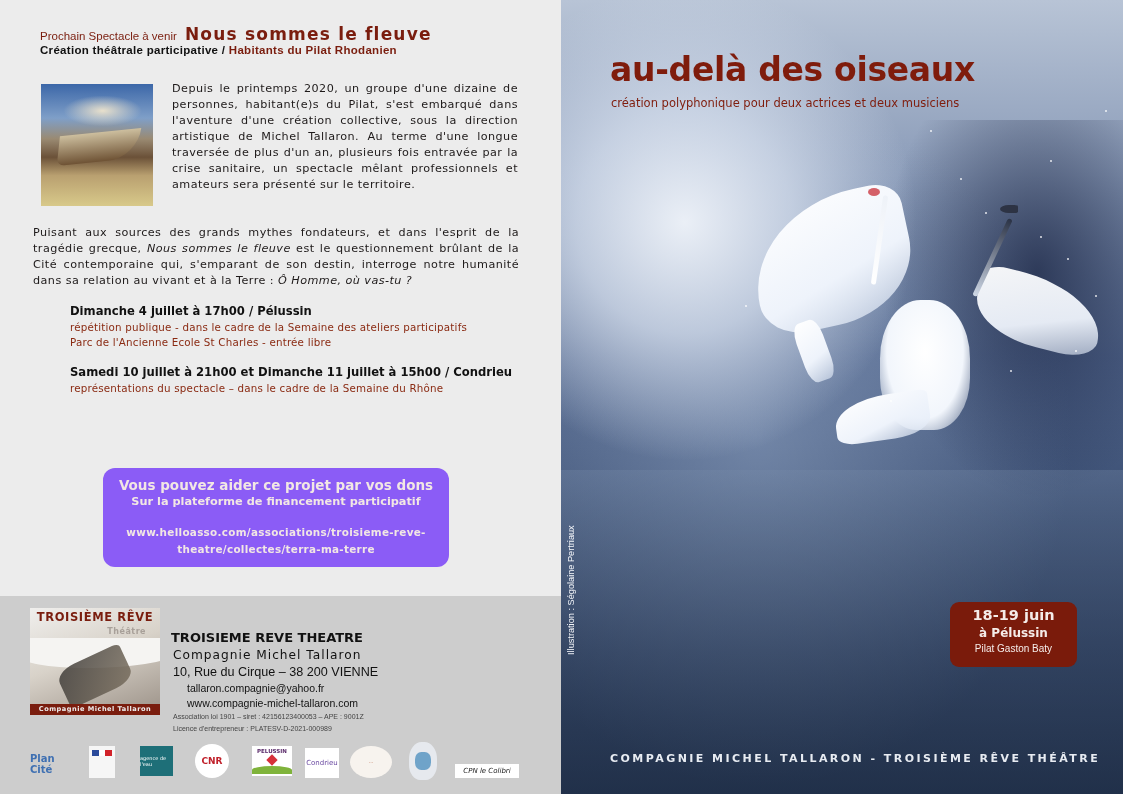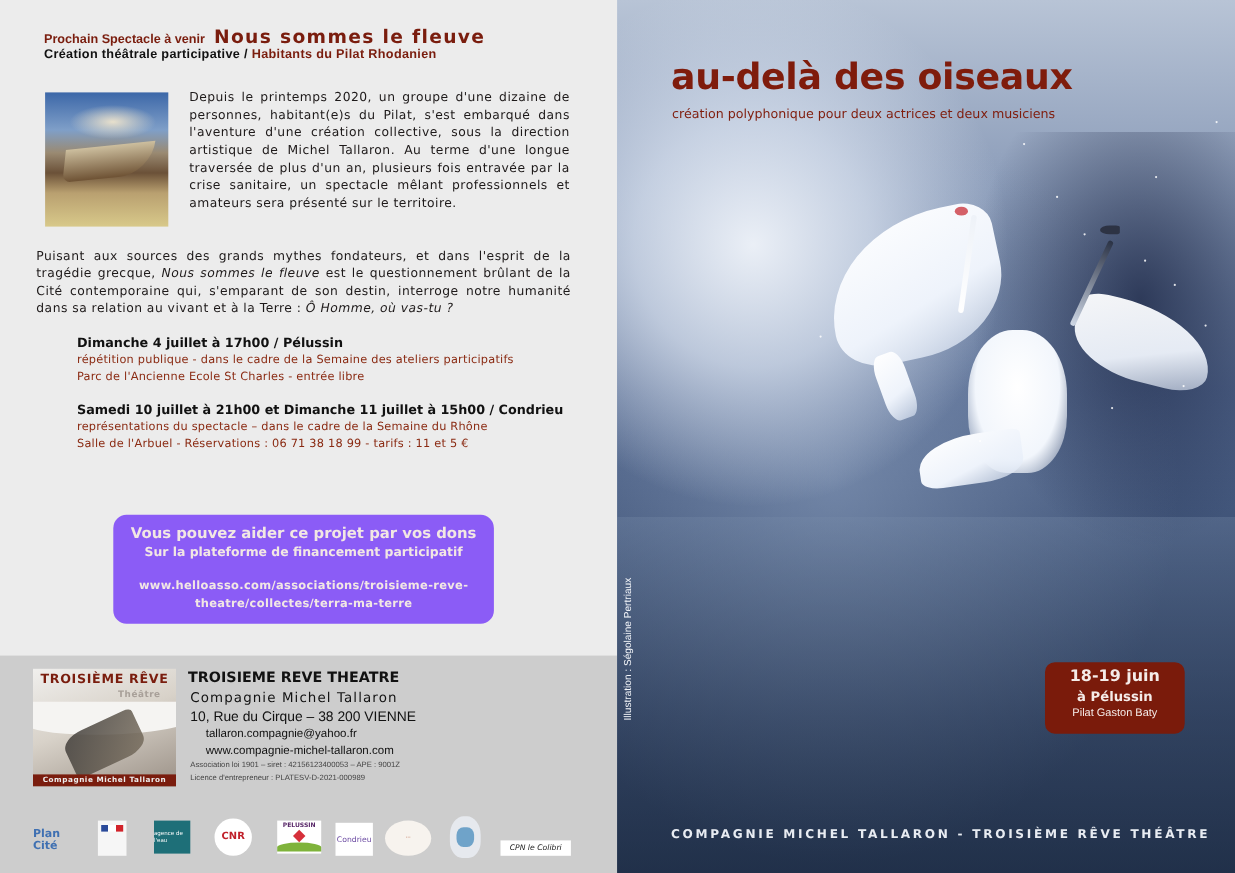--- a/index.html
+++ b/index.html
@@ -4,21 +4,21 @@
 <style>
   * { box-sizing: border-box; margin: 0; padding: 0; }
   html, body { width: 1123px; height: 794px; overflow: hidden; background: #ececec; }
   body { position: relative; font-family: "DejaVu Sans", sans-serif; }
 
   
   #left { position: absolute; left: 0; top: 0; width: 561px; height: 794px; background: #ececec; }
   #left-bottom { position: absolute; left: 0; top: 596px; width: 561px; height: 198px; background: #cdcdcd; }
 
   .hdr1 { position: absolute; left: 40px; top: 24px; white-space: nowrap; color: #7a1d0e; }
-  .hdr1 .small { font-family: "Liberation Sans", sans-serif; font-weight: bold; font-size: 11.5px; }
+  .hdr1 .small { font-family: "Liberation Sans", sans-serif; font-weight: normal; font-size: 11.5px; }
   .hdr1 .big { font-family: "DejaVu Sans", sans-serif; font-weight: bold; font-size: 17px; letter-spacing: 1.2px; margin-left: 3px; }
   .hdr2 { position: absolute; left: 40px; top: 44px; white-space: nowrap; font-family: "Liberation Sans", sans-serif; font-weight: bold; font-size: 11.5px; letter-spacing: 0.3px; }
   .hdr2 .black { color: #111; margin-top: 14px; }
   .hdr2 .red { color: #7a1d0e; }
 
   .boat-img { position: absolute; left: 41px; top: 84px; width: 112px; height: 122px;
     background:
       radial-gradient(ellipse 50% 18% at 55% 22%, #e8e0cc 0%, rgba(232,224,204,0) 70%),
       linear-gradient(180deg, #3c67a8 0%, #7f9fc8 28%, #9a8a72 45%, #6b5138 60%, #b9a070 75%, #d8c98a 100%);
   }
@@ -42,21 +42,21 @@
   #donate .d3 { font-family: "DejaVu Sans", sans-serif; font-weight: bold; font-size: 10.4px; line-height: 17px; margin-top: 14px; letter-spacing: 0.3px; }
 
   
   #logo { position: absolute; left: 30px; top: 608px; width: 130px; height: 107px; background: linear-gradient(160deg, #f0efed 0%, #d8d2c9 45%, #9b9187 100%); overflow: hidden; }
   #logo .l1 { position: absolute; left: 0; top: 2px; width: 130px; text-align: center; font-family: "DejaVu Sans", sans-serif; font-weight: bold; font-size: 11.5px; color: #7a1d0e; letter-spacing: 0.6px; }
   #logo .l2 { position: absolute; right: 14px; top: 19px; font-family: "DejaVu Sans", sans-serif; font-weight: bold; font-size: 8px; color: #a8a099; letter-spacing: 0.5px; }
   #logo .wave { position: absolute; left: -10px; top: 30px; width: 160px; height: 30px; border-radius: 0 0 60% 40%; background: #f5f4f2; }
   #logo .sculpt { position: absolute; left: 30px; top: 48px; width: 70px; height: 40px; background: linear-gradient(135deg, #3d3a37, #7a6f5f); transform: rotate(-25deg); border-radius: 30% 10%; opacity: 0.85; }
   #logo .l3 { position: absolute; left: 0; bottom: 0; width: 130px; height: 11px; background: #7a1d0e; color: #eee; text-align: center; font-family: "DejaVu Sans", sans-serif; font-weight: bold; font-size: 6.6px; line-height: 11px; letter-spacing: 0.5px; }
 
-  #company { position: absolute; left: 171px; top: 608px; white-space: nowrap; color: #111; }
+  #company { position: absolute; left: 171px; top: 629px; white-space: nowrap; color: #111; }
   #company .c1 { font-family: "DejaVu Sans", sans-serif; font-weight: bold; font-size: 13px; line-height: 17px; }
   #company .c2 { font-family: "DejaVu Sans", sans-serif; font-size: 12.2px; line-height: 18px; letter-spacing: 1px; margin-left: 2px; }
   #company .c3 { font-family: "Liberation Sans", sans-serif; font-size: 12.6px; line-height: 17px; margin-left: 2px; }
   #company .c4 { font-family: "Liberation Sans", sans-serif; font-size: 10.5px; line-height: 15px; margin-left: 16px; }
   #company .c5 { font-family: "Liberation Sans", sans-serif; font-size: 7px; line-height: 12px; color: #444; margin-left: 2px; }
 
   #partners { position: absolute; left: 30px; top: 742px; width: 500px; height: 42px; }
   .plogo { position: absolute; display: flex; align-items: center; justify-content: center; font-family: "DejaVu Sans", sans-serif; }
   #pl-rhone { left: 0; top: 8px; width: 42px; height: 28px; color: #3f70b2; font-weight: bold; font-size: 10px; line-height: 11px; flex-direction: column; align-items: flex-start; }
   #pl-rf { left: 59px; top: 4px; width: 26px; height: 32px; background: #f6f6f6; }
@@ -132,21 +132,20 @@
   <p id="p2" class="para"><span>Puisant aux sources des grands mythes fondateurs, et dans l'esprit de la tragédie grecque, </span><i>Nous sommes le fleuve</i><span> est le questionnement brûlant de la Cité contemporaine qui, s'emparant de son destin, interroge notre humanité dans sa relation au vivant et à la Terre : </span><i>Ô Homme, où vas-tu ?</i></p>
 
   <div id="ev1" class="event">
     <div class="title">Dimanche 4 juillet à 17h00 / Pélussin</div>
     <div class="line">répétition publique - dans le cadre de la Semaine des ateliers participatifs</div>
     <div class="line">Parc de l'Ancienne Ecole St Charles - entrée libre</div>
   </div>
   <div id="ev2" class="event">
     <div class="title">Samedi 10 juillet à 21h00 et Dimanche 11 juillet à 15h00 / Condrieu</div>
     <div class="line">représentations du spectacle – dans le cadre de la Semaine du Rhône</div>
-    <div class="line">Salle de l'Arbuel - Réservations : 06 71 38 18 99 - tarifs : 11 et 5 €</div>
   </div>
 
   <div id="donate">
     <div class="d1">Vous pouvez aider ce projet par vos dons</div>
     <div class="d2">Sur la plateforme de financement participatif</div>
     <div class="d3">
       <div>www.helloasso.com/associations/troisieme-reve-</div>
       <div>theatre/collectes/terra-ma-terre</div>
     </div>
   </div>

